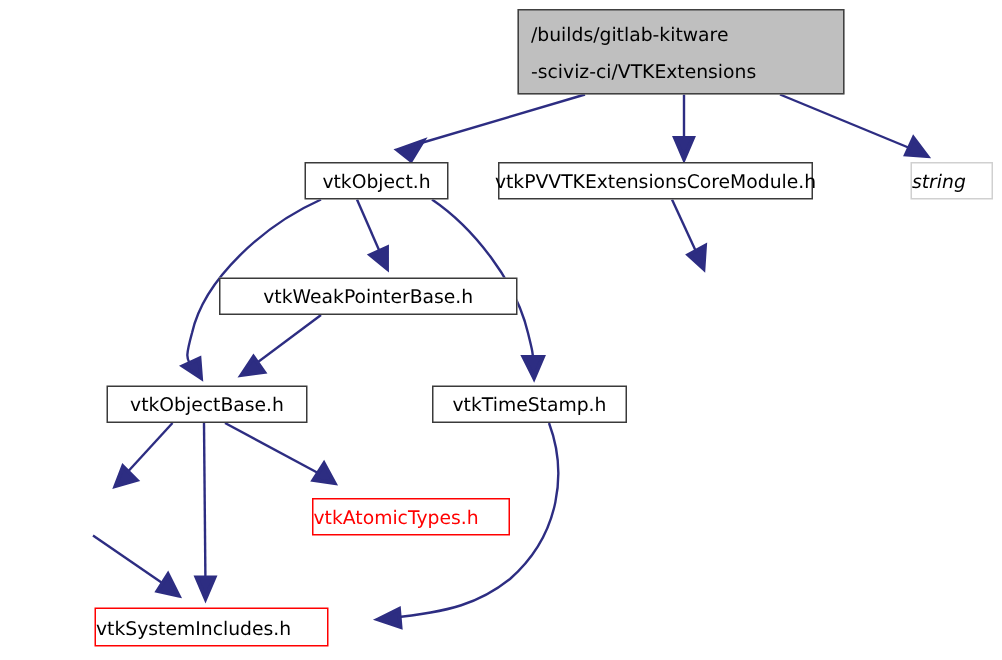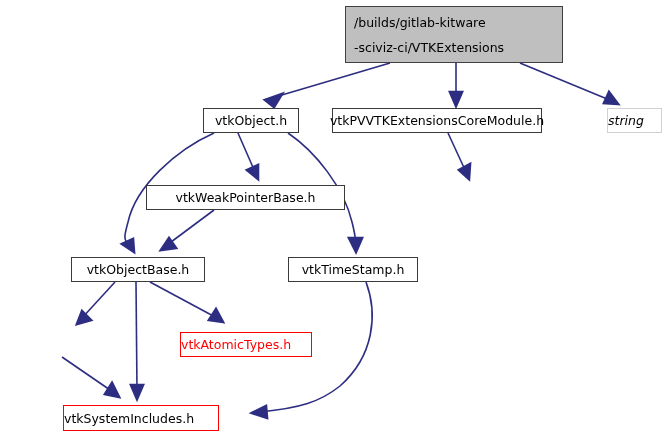--- a/index.html
+++ b/index.html
@@ -51,20 +51,21 @@
   .node-box.plain {
     align-items: center;
     justify-content: center;
     padding: 0 7px;
   }
   .node-box.red {
     border: 1px solid #ff0000;
   }
   .node-box.red-text {
     color: #ff0000;
+    margin-left: 28px;
   }
   .node-box.faint {
     border: 1px solid #d0d0d0;
     color: #000000;
     font-style: italic;
   }
   .node-line {
     display: block;
   }
 </style>

